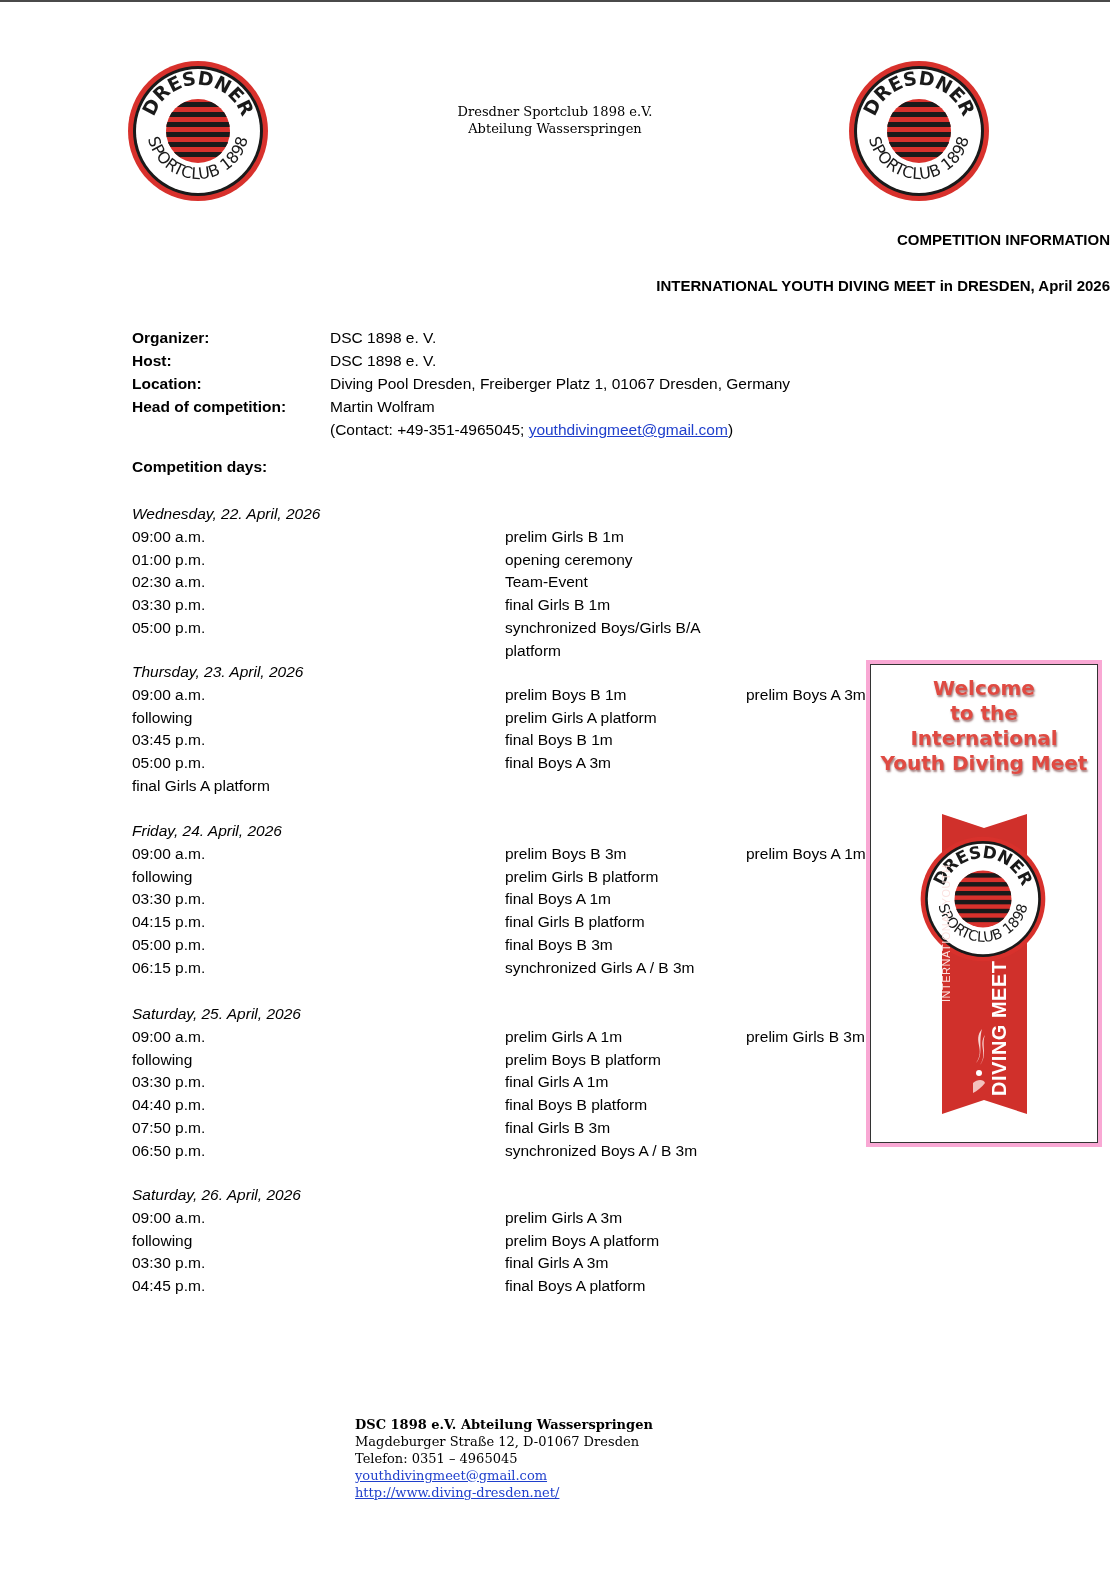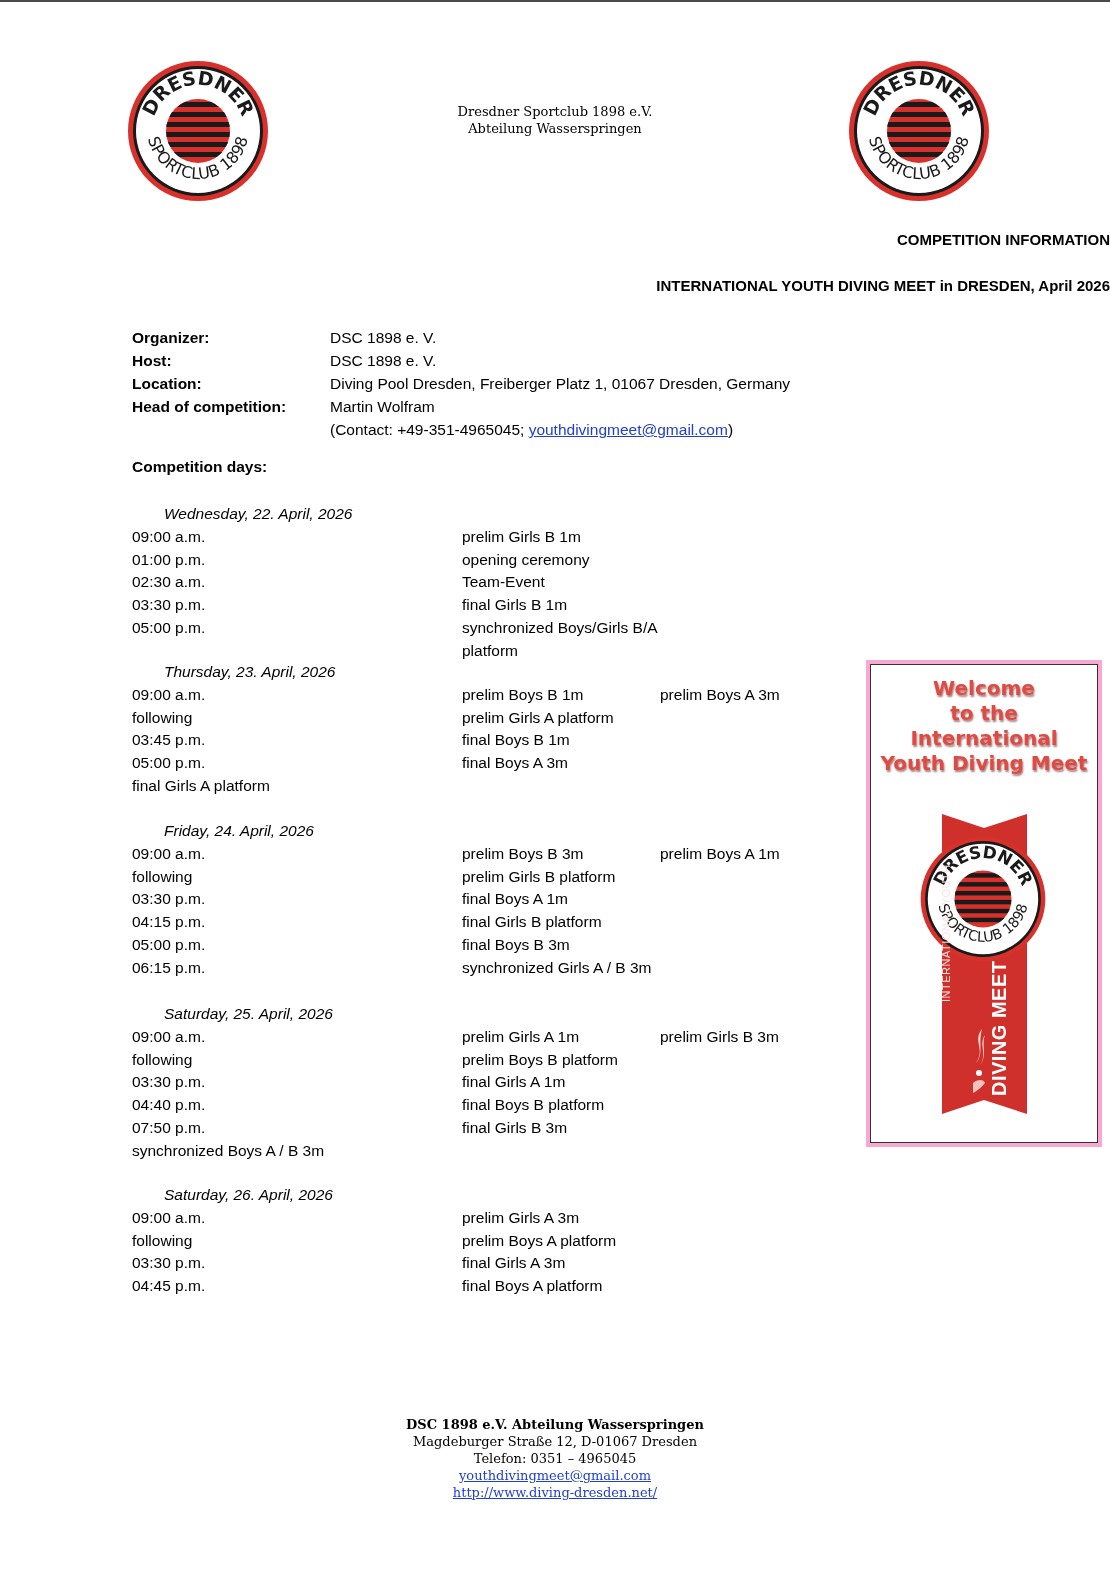--- a/index.html
+++ b/index.html
@@ -20,42 +20,42 @@
   .h-meet { top: 277px; }
 
   .info { position: absolute; left: 132px; top: 326px; font-size: 15.5px; line-height: 23px; }
   .info-row { display: flex; }
   .info-label { width: 198px; font-weight: bold; }
   .info-val a { color: #1f3fcc; text-decoration: underline; }
 
   .days-title { position: absolute; left: 132px; top: 458px; font-weight: bold; font-size: 15.5px; }
 
   .day { position: absolute; left: 132px; font-size: 15.5px; line-height: 22.8px; }
-  .day-title { font-style: italic; margin-left: 32px; }
-  .ev-row { display: flex; }
+  .day-title { font-style: italic; }
+  .ev-row { display: flex; gap: 43px; }
   .ev-time { width: 330px; }
   .ev-main { width: 198px; }
   .ev-extra { }
 
   .banner { position: absolute; left: 818px; top: 660px; width: 228px; height: 479px;
             border: 4px solid #f9a8d4; box-shadow: inset 0 0 0 1px #333; background: #fff; margin-left: 48px; }
   .banner-title { position: absolute; left: 0; top: 12px; width: 100%; text-align: center;
                   color: #e04a42; font-weight: bold; font-size: 20px; line-height: 25px;
                   text-shadow: 1px 2px 2px rgba(90,20,20,0.55); font-family: "DejaVu Sans", sans-serif; }
   .ribbon { position: absolute; left: 72px; top: 150px; width: 85px; height: 300px; }
   .ribbon svg { width: 100%; height: 100%; display: block; }
   .ribbon-logo { position: absolute; left: 48px; top: 170px; width: 130px; height: 130px; }
   .ribbon-logo svg { width: 100%; height: 100%; display: block; }
   .rib-text-small { position: absolute; left: 70px; top: 338px; width: 140px; transform: rotate(-90deg); transform-origin: 0 0;
                     color: #fbe2e0; font-size: 11px; letter-spacing: 0.5px; white-space: nowrap; }
   .rib-text-big { position: absolute; left: 118px; top: 432px; width: 200px; transform: rotate(-90deg); transform-origin: 0 0;
                   color: #fff; font-weight: bold; font-size: 20px; letter-spacing: 0.5px; white-space: nowrap; }
   .diver-icon { position: absolute; left: 98px; top: 363px; width: 22px; height: 72px; }
 
-  .footer { position: absolute; left: 355px; top: 1416px; width: 400px; text-align: center;
+  .footer { position: absolute; left: 355px; top: 1416px; width: 400px; text-align: left;
             font-family: "DejaVu Serif", serif; font-size: 13px; line-height: 17px; }
   .footer .f-bold { font-weight: bold; }
   .footer a { color: #1f3fcc; text-decoration: underline; }
 </style>
 </head>
 <body>
 
 <div class="topline"></div>
 
 <div class="logo logo-left">
@@ -261,20 +261,21 @@
         <div class="ev-time">04:40 p.m.</div>
         <div class="ev-main">final Boys B platform</div>
         <div class="ev-extra"></div>
       </div>
       <div class="ev-row">
         <div class="ev-time">07:50 p.m.</div>
         <div class="ev-main">final Girls B 3m</div>
         <div class="ev-extra"></div>
       </div>
       <div class="ev-row">
+        <div class="ev-time">06:50 p.m.</div>
         <div class="ev-main">synchronized Boys A / B 3m</div>
         <div class="ev-extra"></div>
       </div>
     </div>
     <div class="day" style="top: 1184px;">
       <div class="day-title">Saturday, 26. April, 2026</div>
       <div class="ev-row">
         <div class="ev-time">09:00 a.m.</div>
         <div class="ev-main">prelim Girls A 3m</div>
         <div class="ev-extra"></div>

